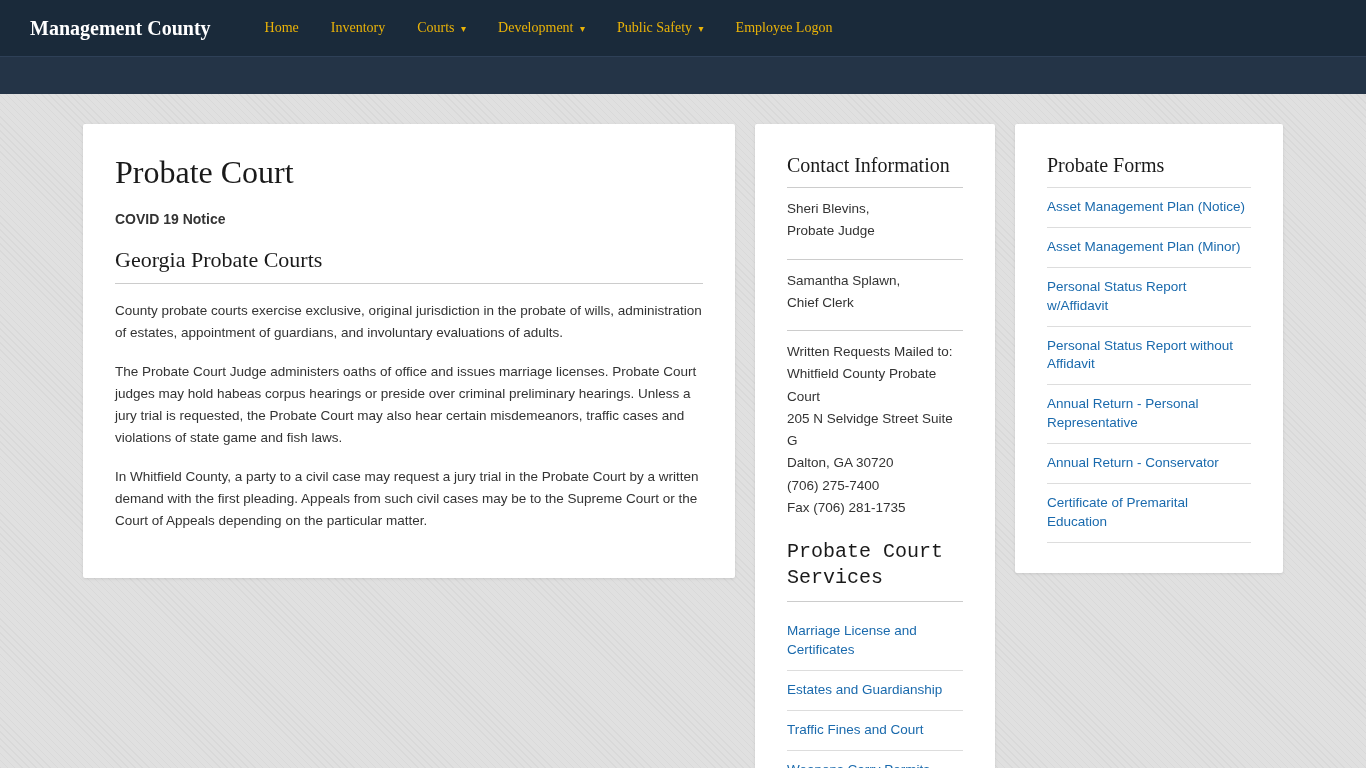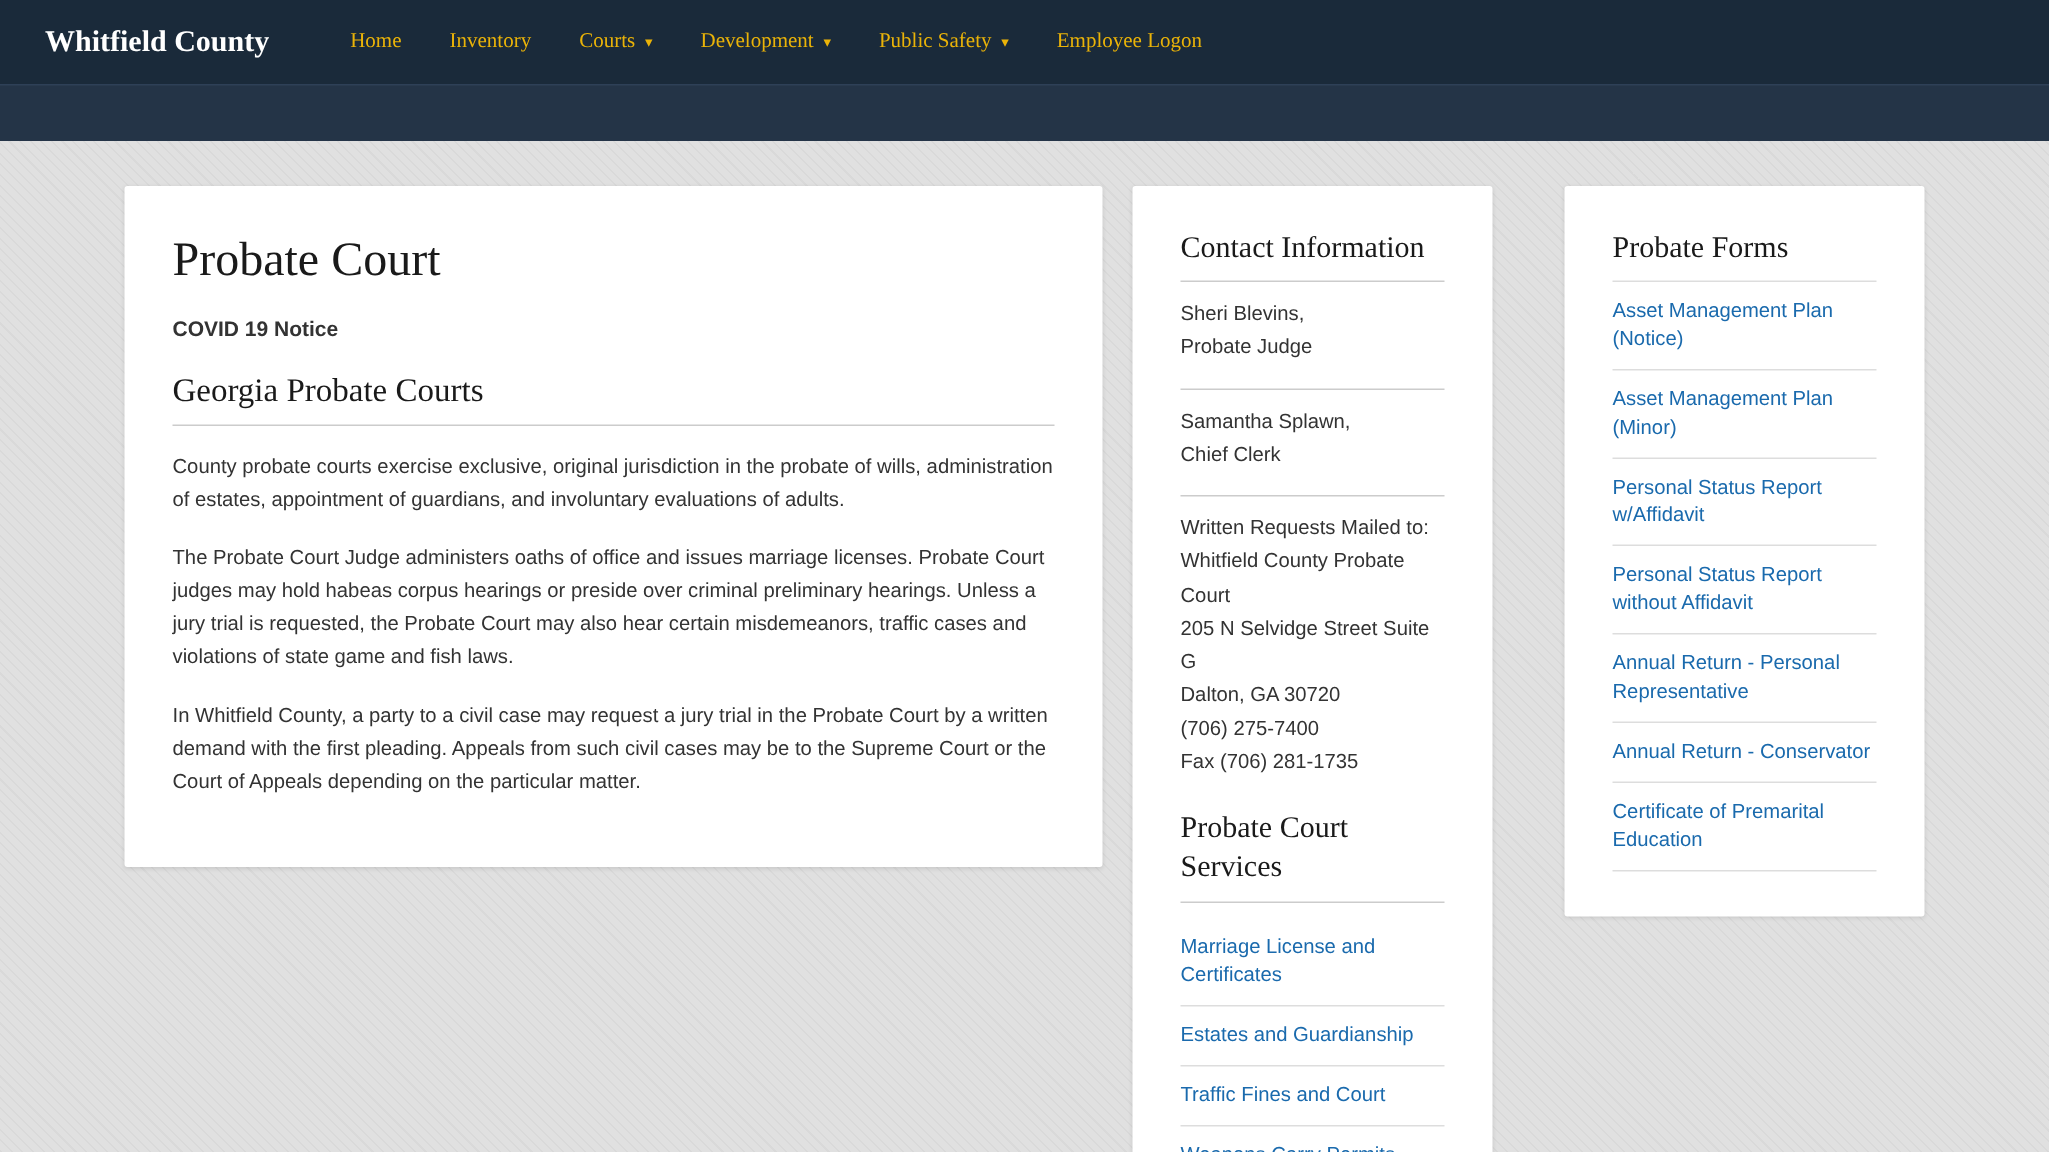--- a/index.html
+++ b/index.html
@@ -69,21 +69,21 @@
 
     
     .card {
       background: #fff;
       border-radius: 2px;
       padding: 30px 32px;
       box-shadow: 0 1px 3px rgba(0,0,0,0.1);
     }
     .card-main { flex: 1; min-width: 0; }
     .card-contact { width: 240px; flex-shrink: 0; }
-    .card-forms { width: 240px; flex-shrink: 0; margin-left: 28px; }
+    .card-forms { width: 268px; flex-shrink: 0; }
 
     
     .page-title {
       font-family: 'Georgia', serif;
       font-size: 32px;
       font-weight: normal;
       margin-bottom: 20px;
       color: #1a1a1a;
     }
     .covid-notice {
@@ -128,21 +128,21 @@
     }
     .contact-block { margin-bottom: 16px; }
     .contact-divider {
       border: none;
       border-top: 1px solid #ccc;
       margin: 10px 0;
     }
 
     
     .services-heading {
-      font-family: Liberation Serif, serif;
+      font-family: Liberation Mono, monospace;
       font-size: 20px;
       font-weight: normal;
       margin-top: 20px;
       color: #1a1a1a;
       line-height: 1.3;
     }
     .service-link {
       display: block;
       padding: 10px 0;
       border-bottom: 1px solid #ddd;
@@ -163,21 +163,21 @@
       font-family: Arial, sans-serif;
       font-size: 13.5px;
       line-height: 1.4;
     }
     .form-link:first-of-type { border-top: 1px solid #ddd; }
   </style>
 </head>
 <body>
 
 <nav>
-  <div class="nav-brand">Whitfield County</div>
+  <div class="nav-brand">Management County</div>
   <ul class="nav-links">
     <li><a href="#">Home</a></li>
     <li><a href="#">Inventory</a></li>
     <li><a href="#">Courts <span class="arrow">▾</span></a></li>
     <li><a href="#">Development <span class="arrow">▾</span></a></li>
     <li><a href="#">Public Safety <span class="arrow">▾</span></a></li>
     <li><a href="#">Employee Logon</a></li>
   </ul>
 </nav>
 <div class="sub-nav"></div>

